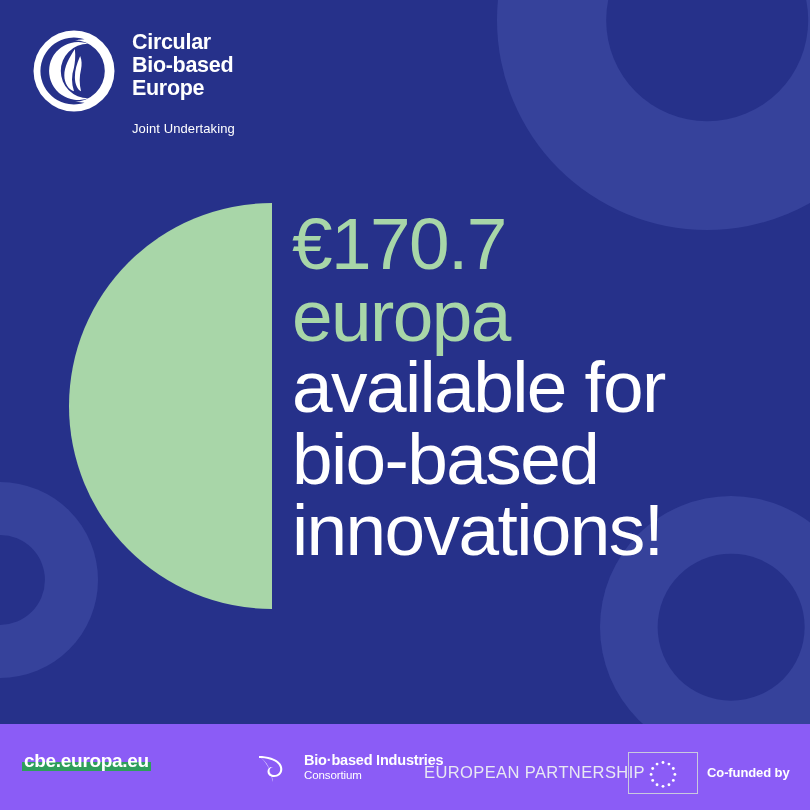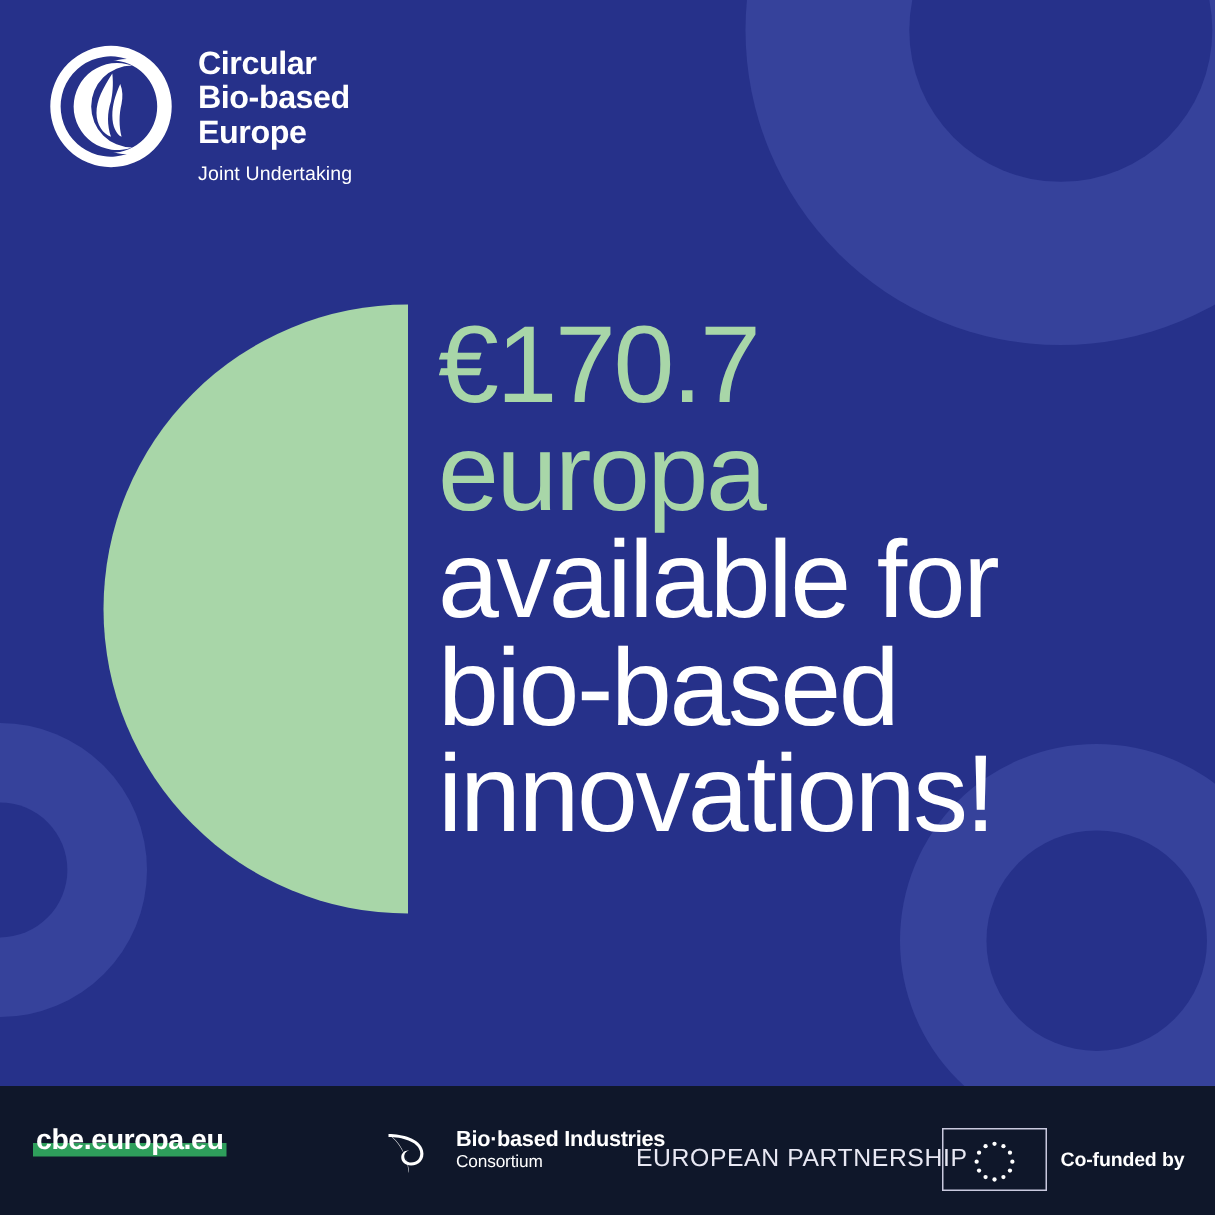--- a/index.html
+++ b/index.html
@@ -98,21 +98,21 @@
     font-weight: 700;
     line-height: 1.07;
     letter-spacing: -0.3px;
     white-space: pre-line;
   }
   .logo-sub {
     color: #ffffff;
     font-size: 13px;
     font-weight: 400;
     letter-spacing: 0.1px;
-    margin-top: 8px;
+    margin-top: 21px;
   }
 
   
   .headline {
     position: absolute;
     left: 292px;
     top: 196px;
     width: 400px;
     line-height: 0.98;
     letter-spacing: -1.6px;
@@ -126,21 +126,21 @@
   .ln-green { color: #a8d6a8; }
   .ln-white { color: #ffffff; }
 
   
   .footer {
     position: absolute;
     left: 0;
     right: 0;
     top: 724px;
     height: 86px;
-    background: #0f172a;
+    background: #8b5cf6;
     display: flex;
     align-items: center;
   }
   .footer-site {
     position: absolute;
     left: 22px;
     top: 26px;
   }
   .site-link {
     position: relative;

